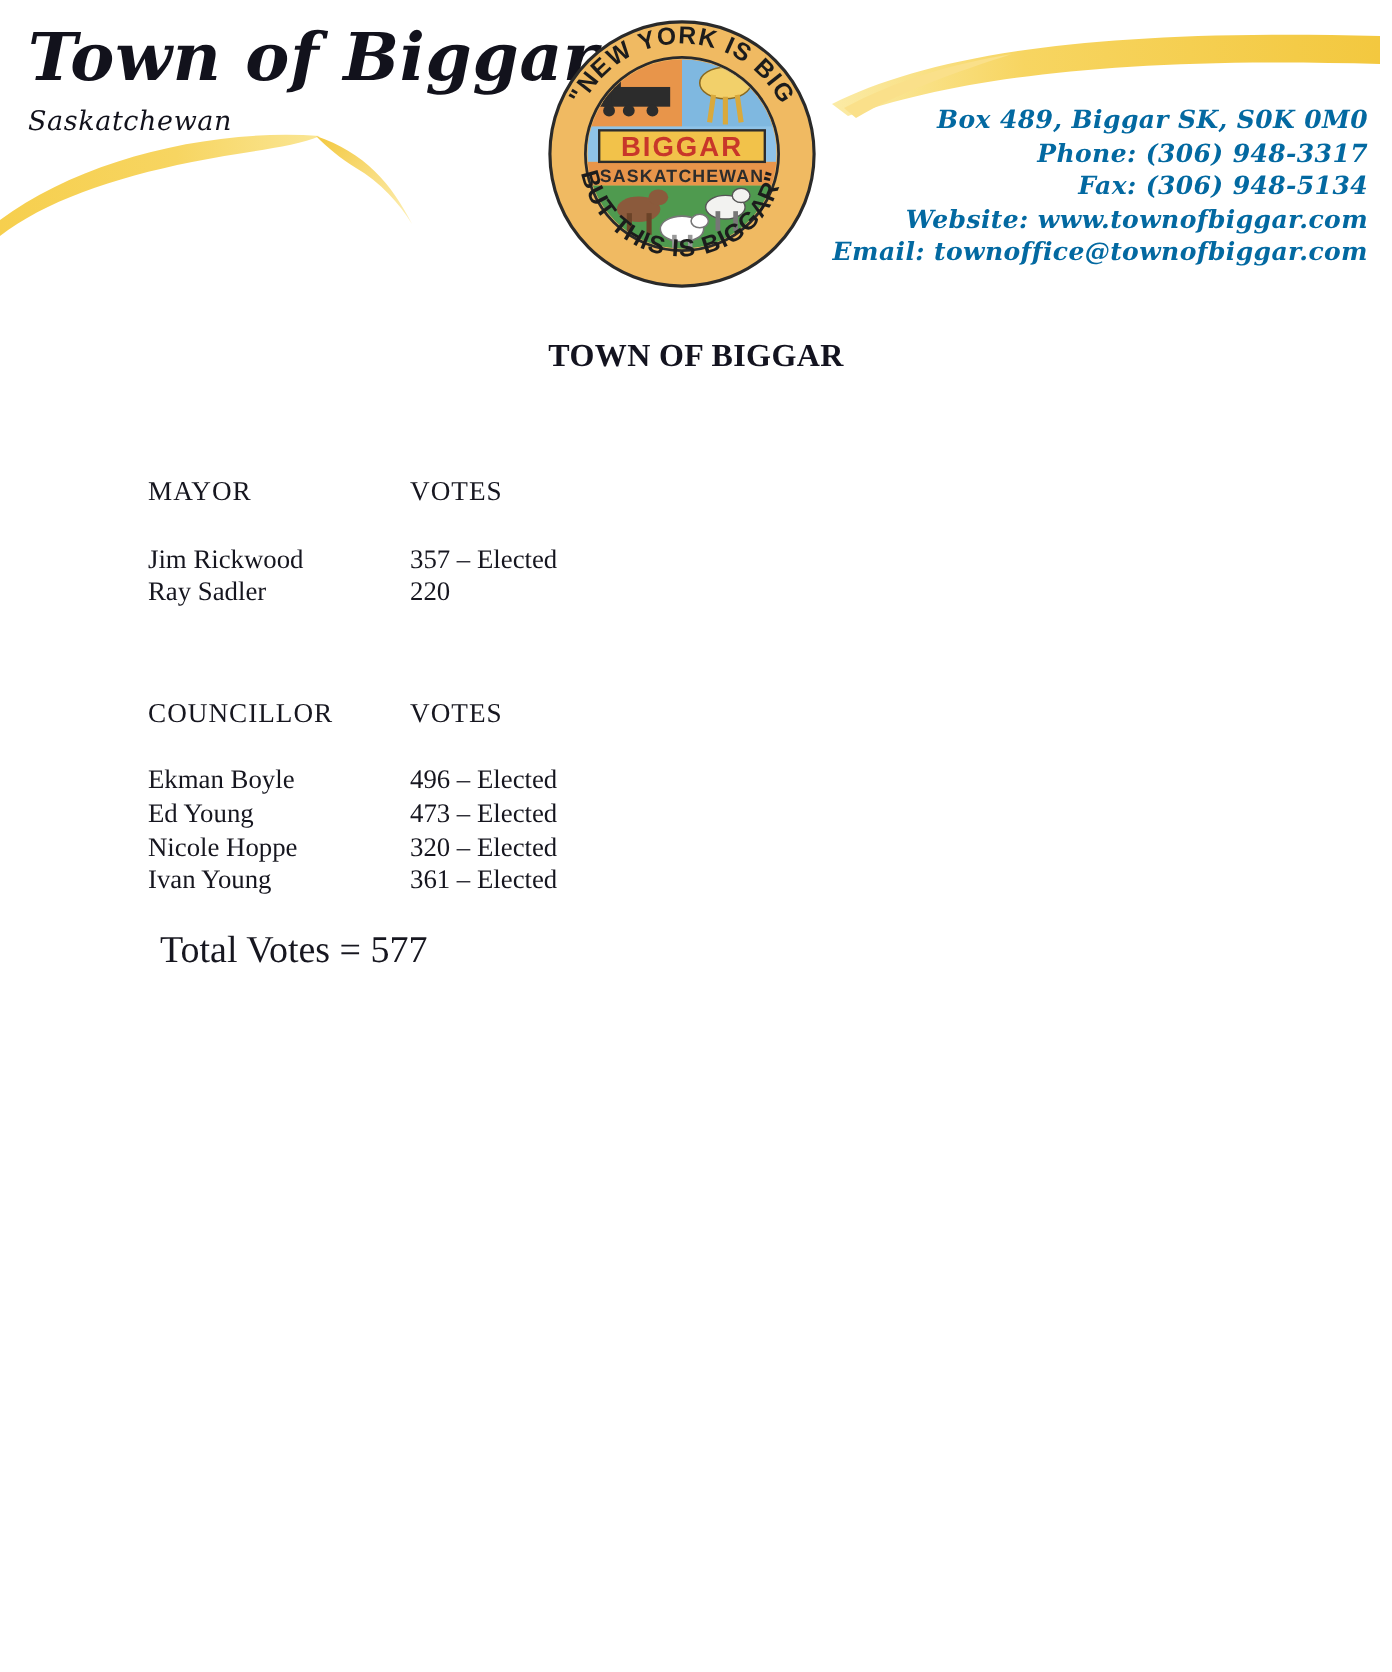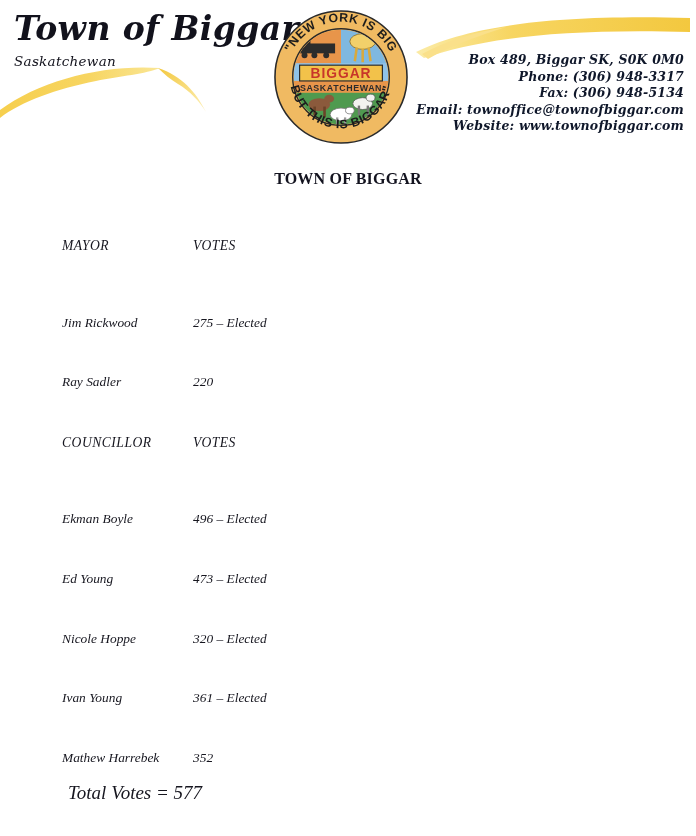--- a/index.html
+++ b/index.html
@@ -70,21 +70,21 @@
     position: absolute;
     right: 12px;
     top: 52px;
     width: 300px;
     text-align: right;
     font-family: "DejaVu Serif", "Liberation Serif", serif;
     font-style: italic;
     font-weight: 700;
     font-size: 12.5px;
     line-height: 16.6px;
-    color: #0f172a;
+    color: #0369a1;
     letter-spacing: 0.2px;
   }
   .contact-line { white-space: nowrap; }
 
   
   #doc-title {
     position: absolute;
     left: 0;
     top: 168px;
     width: 696px;
@@ -93,38 +93,36 @@
     font-weight: 700;
     font-size: 16px;
     line-height: 21px;
     letter-spacing: 0.2px;
     color: #13131f;
   }
 
   
   #results {
     position: absolute;
-    left: 62px;
+    left: 74px;
     top: 238px;
     width: 560px;
     font-size: 13.4px;
     line-height: 16.6px;
     color: #16161f;
-    font-style: italic;
   }
   .section { margin: 0; }
   .section-head {
     display: flex;
     font-size: 13.6px;
     letter-spacing: 0.5px;
   }
   .row {
     display: flex;
     white-space: nowrap;
-    margin-top: 43px;
   }
   .col-name  { width: 131px; flex: 0 0 131px; }
   .col-votes { flex: 0 0 auto; }
   .gap-lg { height: 17px; }
 
   #total-line {
     margin-top: 19px;
     padding-left: 6px;
     font-size: 19px;
   }
@@ -231,40 +229,40 @@
       </linearGradient>
     </defs>
     <path d="M2,46 C50,22 130,8 276,12 L276,26 C140,22 62,34 10,52 Z" fill="url(#gradR)"></path>
     <path d="M8,48 C34,34 62,26 92,21 C64,30 36,40 14,53 Z" fill="#FAE08A"></path>
   </svg>
 
   <div id="contact-block">
     <div class="contact-line">Box 489, Biggar SK, S0K 0M0</div>
     <div class="contact-line">Phone: (306) 948-3317</div>
     <div class="contact-line">Fax: (306) 948-5134</div>
+    <div class="contact-line">Website: www.townofbiggar.com</div>
     <div class="contact-line">Email: townoffice@townofbiggar.com</div>
-    <div class="contact-line">Website: www.townofbiggar.com</div>
   </div>
 </div>
 
 <div id="doc-title">
   <div>TOWN OF BIGGAR</div>
 </div>
 
 <div id="results">
 
   <div class="section">
     <div class="section-head">
       <div class="col-name">MAYOR</div>
       <div class="col-votes">VOTES</div>
     </div>
     <div class="gap-lg"></div>
     <div class="row">
       <div class="col-name">Jim Rickwood</div>
-      <div class="col-votes">275 – Elected</div>
+      <div class="col-votes">357 – Elected</div>
     </div>
     <div class="row">
       <div class="col-name">Ray Sadler</div>
       <div class="col-votes">220</div>
     </div>
   </div>
 
   <div style="height:44px"></div>
 
   <div class="section">
@@ -282,20 +280,16 @@
       <div class="col-votes">473 – Elected</div>
     </div>
     <div class="row">
       <div class="col-name">Nicole Hoppe</div>
       <div class="col-votes">320 – Elected</div>
     </div>
     <div class="row">
       <div class="col-name">Ivan Young</div>
       <div class="col-votes">361 – Elected</div>
     </div>
-    <div class="row">
-      <div class="col-name">Mathew Harrebek</div>
-      <div class="col-votes">352</div>
-    </div>
   </div>
 
   <div id="total-line">Total Votes = 577</div>
 </div>
 
 </body></html>

